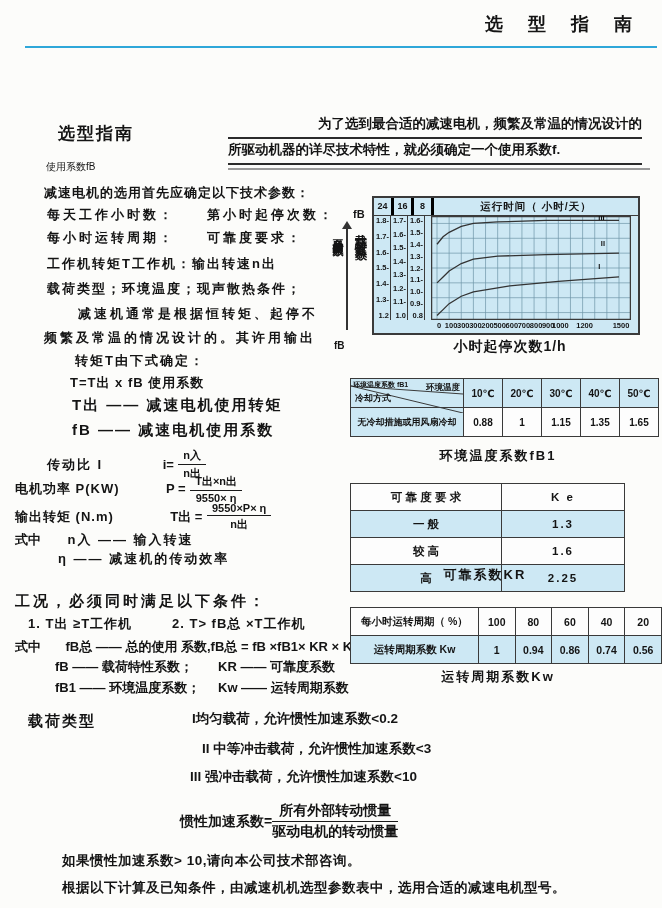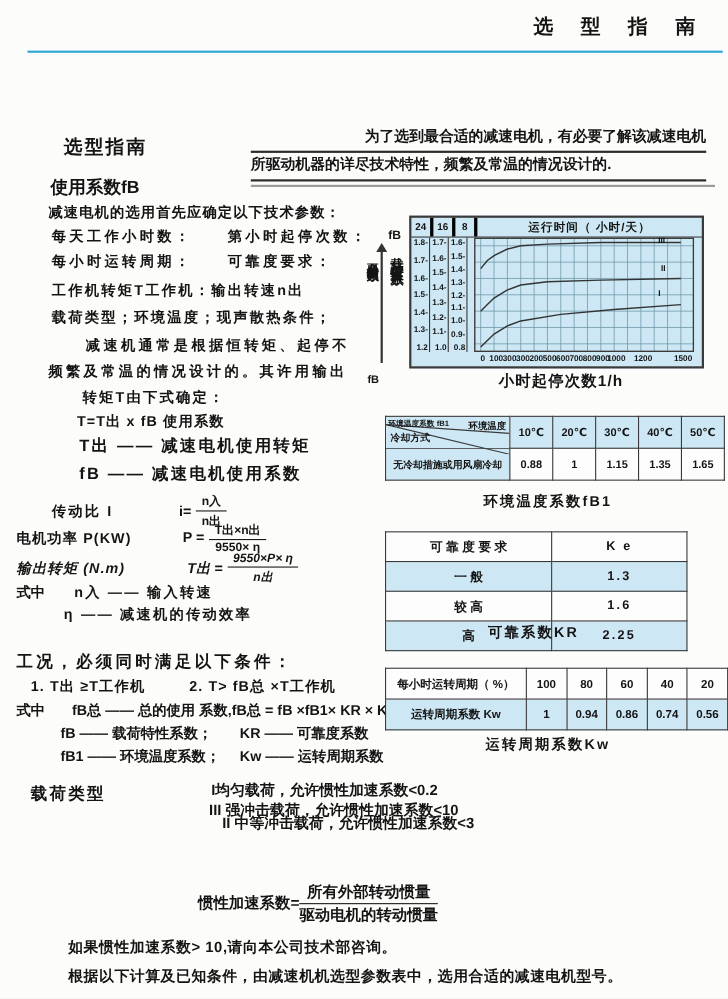--- a/index.html
+++ b/index.html
@@ -68,26 +68,26 @@
   .foot{left:62px;font-size:13.5px;font-weight:bold;letter-spacing:0.5px;}
 </style>
 </head>
 <body>
 
 <div id="page">
 
   <div id="hdr-title" class="abs">选 型 指 南</div>
   <div id="hdr-rule" class="abs"></div>
 
-  <div id="intro1" class="abs intro-line">为了选到最合适的减速电机，有必要了解该减速电机</div>
-  <div id="intro2" class="abs intro-line">所驱动机器的详尽技术特性，频繁及常温的情况设计的.</div>
+  <div id="intro1" class="abs intro-line">为了选到最合适的减速电机，频繁及常温的情况设计的</div>
+  <div id="intro2" class="abs intro-line">所驱动机器的详尽技术特性，就必须确定一个使用系数f.</div>
   <div id="intro-gray" class="abs"></div>
 
   <div id="sec-title" class="abs">选型指南</div>
-  <div class="abs" style="top:160px;left:46px;font-size:16px;font-weight:bold;">使用系数fB</div>
+  <div class="abs" style="top:160px;left:46px;font-size:10px;font-weight:normal;">使用系数fB</div>
 
   <div class="abs ln" style="top:184px;">减速电机的选用首先应确定以下技术参数：</div>
   <div class="abs ln" style="top:206px;left:47px;letter-spacing:3px;">每天工作小时数：　　第小时起停次数：</div>
   <div class="abs ln" style="top:229px;left:47px;letter-spacing:3px;">每小时运转周期：　　可靠度要求：</div>
   <div class="abs ln" style="top:255px;left:47px;letter-spacing:2px;">工作机转矩T工作机：输出转速n出</div>
   <div class="abs ln" style="top:280px;left:47px;letter-spacing:2px;">载荷类型；环境温度；现声散热条件；</div>
   <div class="abs ln" style="top:305px;left:78px;letter-spacing:3px;">减速机通常是根据恒转矩、起停不</div>
   <div class="abs ln" style="top:329px;left:44px;letter-spacing:3px;">频繁及常温的情况设计的。其许用输出</div>
   <div class="abs ln" style="top:352px;left:44px;letter-spacing:2px;padding-left:31px;">转矩T由下式确定：</div>
 
@@ -106,21 +106,21 @@
 
   <div class="abs" style="top:474px;left:15px;">
     <span class="b t13" style="letter-spacing:1px;">电机功率  P(KW)</span>
     <span class="b t13" style="margin-left:42px;">P =</span>
     <span class="frac t11">
       <span class="num">T出×n出</span>
       <span class="den">9550× η</span>
     </span>
   </div>
 
-  <div class="abs" style="top:502px;left:15px;font-style:italic;">
+  <div class="abs" style="top:502px;left:15px;">
     <span class="b t13" style="letter-spacing:1px;">输出转矩  (N.m)</span>
     <span class="b t13" style="margin-left:52px;">T出 =</span>
     <span class="frac t11">
       <span class="num">9550×P× η</span>
       <span class="den">n出</span>
     </span>
   </div>
 
   <div class="abs" style="top:530px;left:15px;">
     <span class="b t13">式中</span>
@@ -310,21 +310,21 @@
       <td class="blue">0.74</td>
       <td class="blue">0.56</td>
     </tr>
   </tbody>
     </table>
   <div class="abs caption" style="top:668px;left:350px;width:296px;">运转周期系数Kw</div>
 
   <div id="load-label" class="abs">载荷类型</div>
   <div class="abs load-item" style="top:710px;left:192px;">I均匀载荷，允许惯性加速系数&lt;0.2</div>
   <div class="abs load-item" style="top:740px;left:202px;">II 中等冲击载荷，允许惯性加速系数&lt;3</div>
-  <div class="abs load-item" style="top:728px;left:190px;">III 强冲击载荷，允许惯性加速系数&lt;10</div>
+  <div class="abs load-item" style="top:768px;left:190px;">III 强冲击载荷，允许惯性加速系数&lt;10</div>
 
   <div class="abs" style="top:802px;left:180px;">
     <span class="b t14" style="vertical-align:middle;">惯性加速系数=</span><span class="frac t14"><span class="num">所有外部转动惯量</span><span class="den">驱动电机的转动惯量</span></span>
   </div>
 
   <div class="abs foot" style="top:852px;">如果惯性加速系数&gt; 10,请向本公司技术部咨询。</div>
   <div class="abs foot" style="top:879px;">根据以下计算及已知条件，由减速机机选型参数表中，选用合适的减速电机型号。</div>
 
 </div>
 

